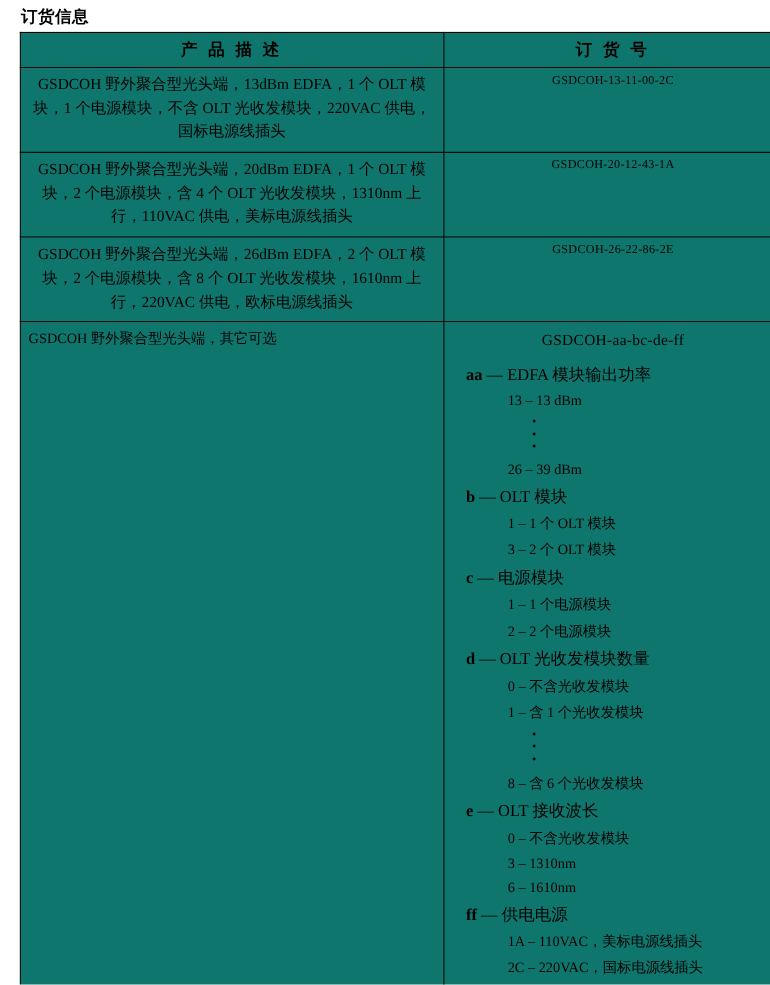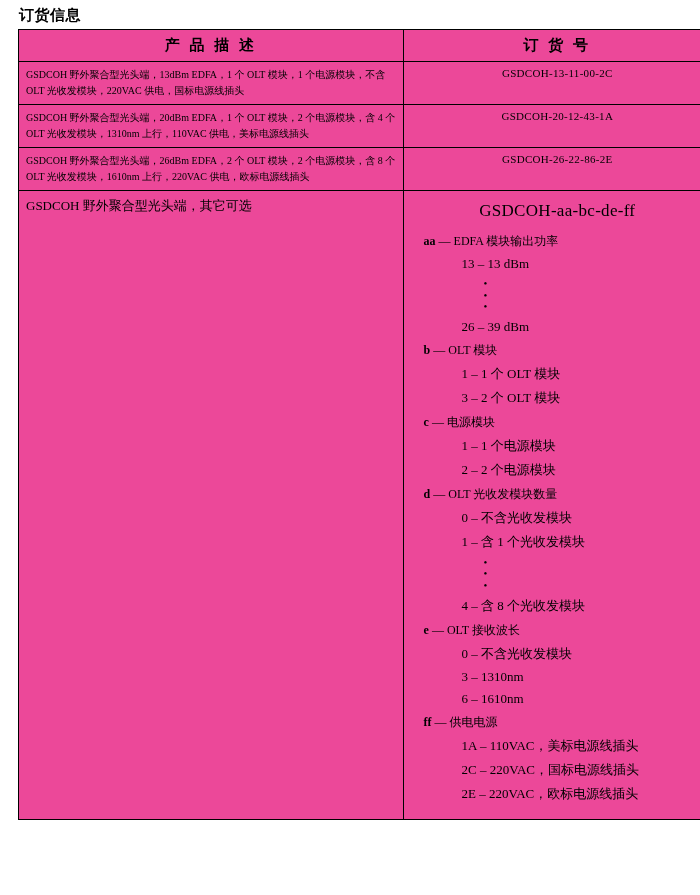--- a/index.html
+++ b/index.html
@@ -31,67 +31,67 @@
   }
   table.order-table {
     border-collapse: collapse;
     width: 694px;
     margin-left: 3px;
     table-layout: fixed;
   }
   table.order-table td, table.order-table th {
     border: 1px solid #000000;
     vertical-align: top;
-    background: #ec4899;
+    background: #0f766e;
   }
   thead th {
     text-align: center;
     font-family: "Liberation Serif", "DejaVu Serif", serif;
     font-weight: bold;
     font-size: 15px;
     letter-spacing: 3px;
     padding: 6px 2px 6px 2px;
     background: #d0d0d0;
   }
   .col-desc { width: 384px; }
   .col-code { width: 308px; }
 
   td.desc-cell {
-    font-size: 10px;
+    font-size: 14px;
     line-height: 1.55;
     padding: 5px 7px 6px 7px;
-    text-align: left;
+    text-align: center;
   }
   td.code-cell {
     font-size: 11px;
     text-align: center;
     vertical-align: middle;
     padding: 5px 4px;
     letter-spacing: 0.3px;
   }
   td.legend-left {
     font-size: 13px;
     vertical-align: middle;
     padding: 6px 7px;
   }
   td.legend-right {
     font-size: 13px;
     padding: 8px 10px 10px 10px;
     vertical-align: top;
   }
   .legend-title {
     text-align: center;
-    font-size: 17px;
+    font-size: 14px;
     margin: 2px 0 12px 0;
     letter-spacing: 0.3px;
   }
   .legend-group { margin-bottom: 3px; }
   .legend-head {
     margin: 7px 0 6px 10px;
-    font-size: 12px;
+    font-size: 15px;
   }
   .legend-head b { font-weight: bold; }
   .legend-item {
     margin: 6px 0 6px 48px;
     font-size: 13px;
   }
   .legend-dots {
     margin: 2px 0 2px 70px;
     font-size: 11px;
     line-height: 1.05;
@@ -157,21 +157,21 @@
               </div>
               <div class="legend-group">
                 <div class="legend-head"><b>d</b>  —  OLT 光收发模块数量</div>
                 <div class="legend-item">0 – 不含光收发模块</div>
                 <div class="legend-item">1 – 含 1 个光收发模块</div>
                 <div class="legend-dots">
                   <span>•</span>
                   <span>•</span>
                   <span>•</span>
                 </div>
-                <div class="legend-item">4 – 含 8 个光收发模块</div>
+                <div class="legend-item">8 – 含 6 个光收发模块</div>
               </div>
               <div class="legend-group">
                 <div class="legend-head"><b>e</b>  —  OLT 接收波长</div>
                 <div class="legend-item">0 – 不含光收发模块</div>
                 <div class="legend-item">3 – 1310nm</div>
                 <div class="legend-item">6 – 1610nm</div>
               </div>
               <div class="legend-group">
                 <div class="legend-head"><b>ff</b>  —  供电电源</div>
                 <div class="legend-item">1A – 110VAC，美标电源线插头</div>

